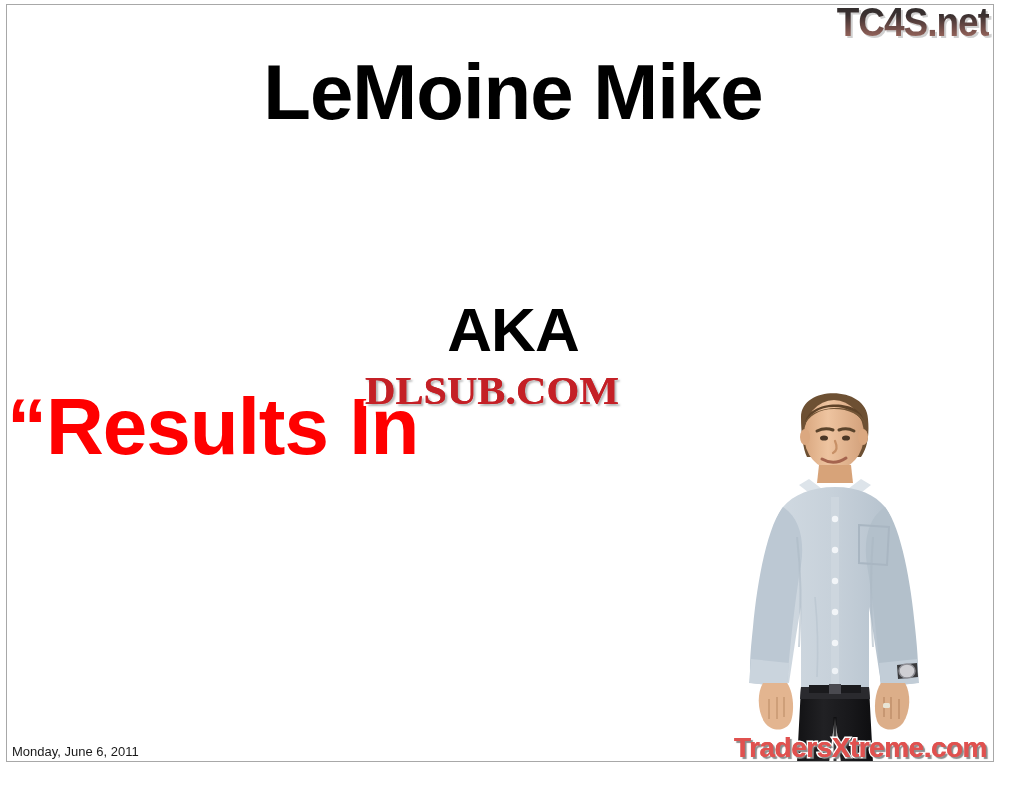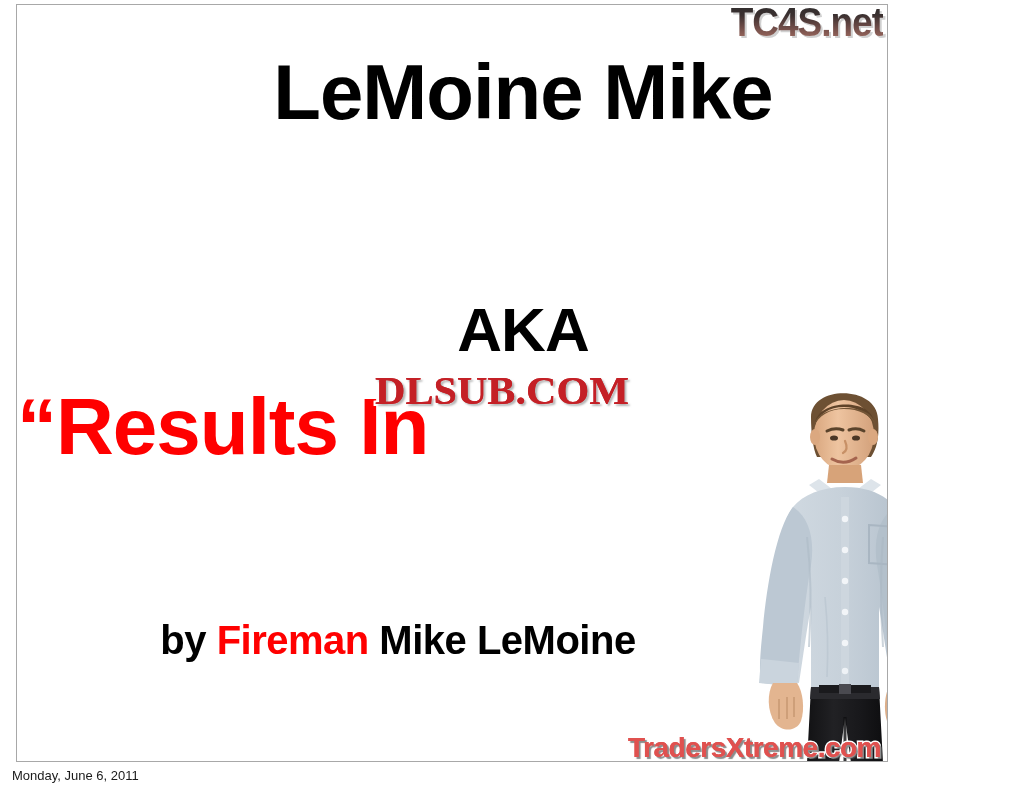--- a/index.html
+++ b/index.html
@@ -10,23 +10,23 @@
   body {
     width: 1024px;
     height: 788px;
     overflow: hidden;
     font-family: "Liberation Sans", sans-serif;
   }
 
   
   #slide-frame {
     position: absolute;
-    left: 16px;
+    left: 6px;
     top: 4px;
-    width: 872px;
+    width: 988px;
     height: 758px;
     background: #ffffff;
     border: 1px solid #a8a8a8;
     box-sizing: border-box;
     overflow: hidden;
   }
 
   
   #brand-logo {
     position: absolute;
@@ -187,21 +187,21 @@
     letter-spacing: -0.5px;
     color: #e0514f;
     white-space: nowrap;
     pointer-events: none;
   }
 
   
   #footer-date {
     position: absolute;
     left: 12px;
-    top: 768px;
+    top: 744px;
     font-size: 13px;
     color: #1a1a1a;
     font-family: "Liberation Sans", sans-serif;
   }
 
   
   #presenter-photo {
     position: absolute;
     left: 730px;
     top: 382px;
@@ -331,22 +331,19 @@
       <path d="M64 300 L 132 300 L 136 376 L 104 376 L 98 330 L 92 376 L 60 376 Z" fill="url(#pantsGrad)"></path>
       <path d="M64 300 L 132 300 L 133 312 L 63 312 Z" fill="#2a2a2e"></path>
 
       <rect x="72" y="298" width="52" height="8" fill="#1a1a1d"></rect>
       <rect x="92" y="297" width="12" height="10" fill="#4a4a50"></rect>
 
       <path d="M98 330 L 98 376" stroke="#0a0a0c" stroke-width="3" opacity="0.8"></path>
     </svg>
   </div>
 
-  <div id="byline">
-    <span>by </span><span class="red-word">Fireman</span><span> Mike LeMoine</span>
-  </div>
 
   <div id="tx-watermark">TradersXtreme.com</div>
   <div id="tx-watermark-fill">TradersXtreme.com</div>
 
 </div>
 
 <div id="footer-date">Monday, June 6, 2011</div>
 
 </body></html>

